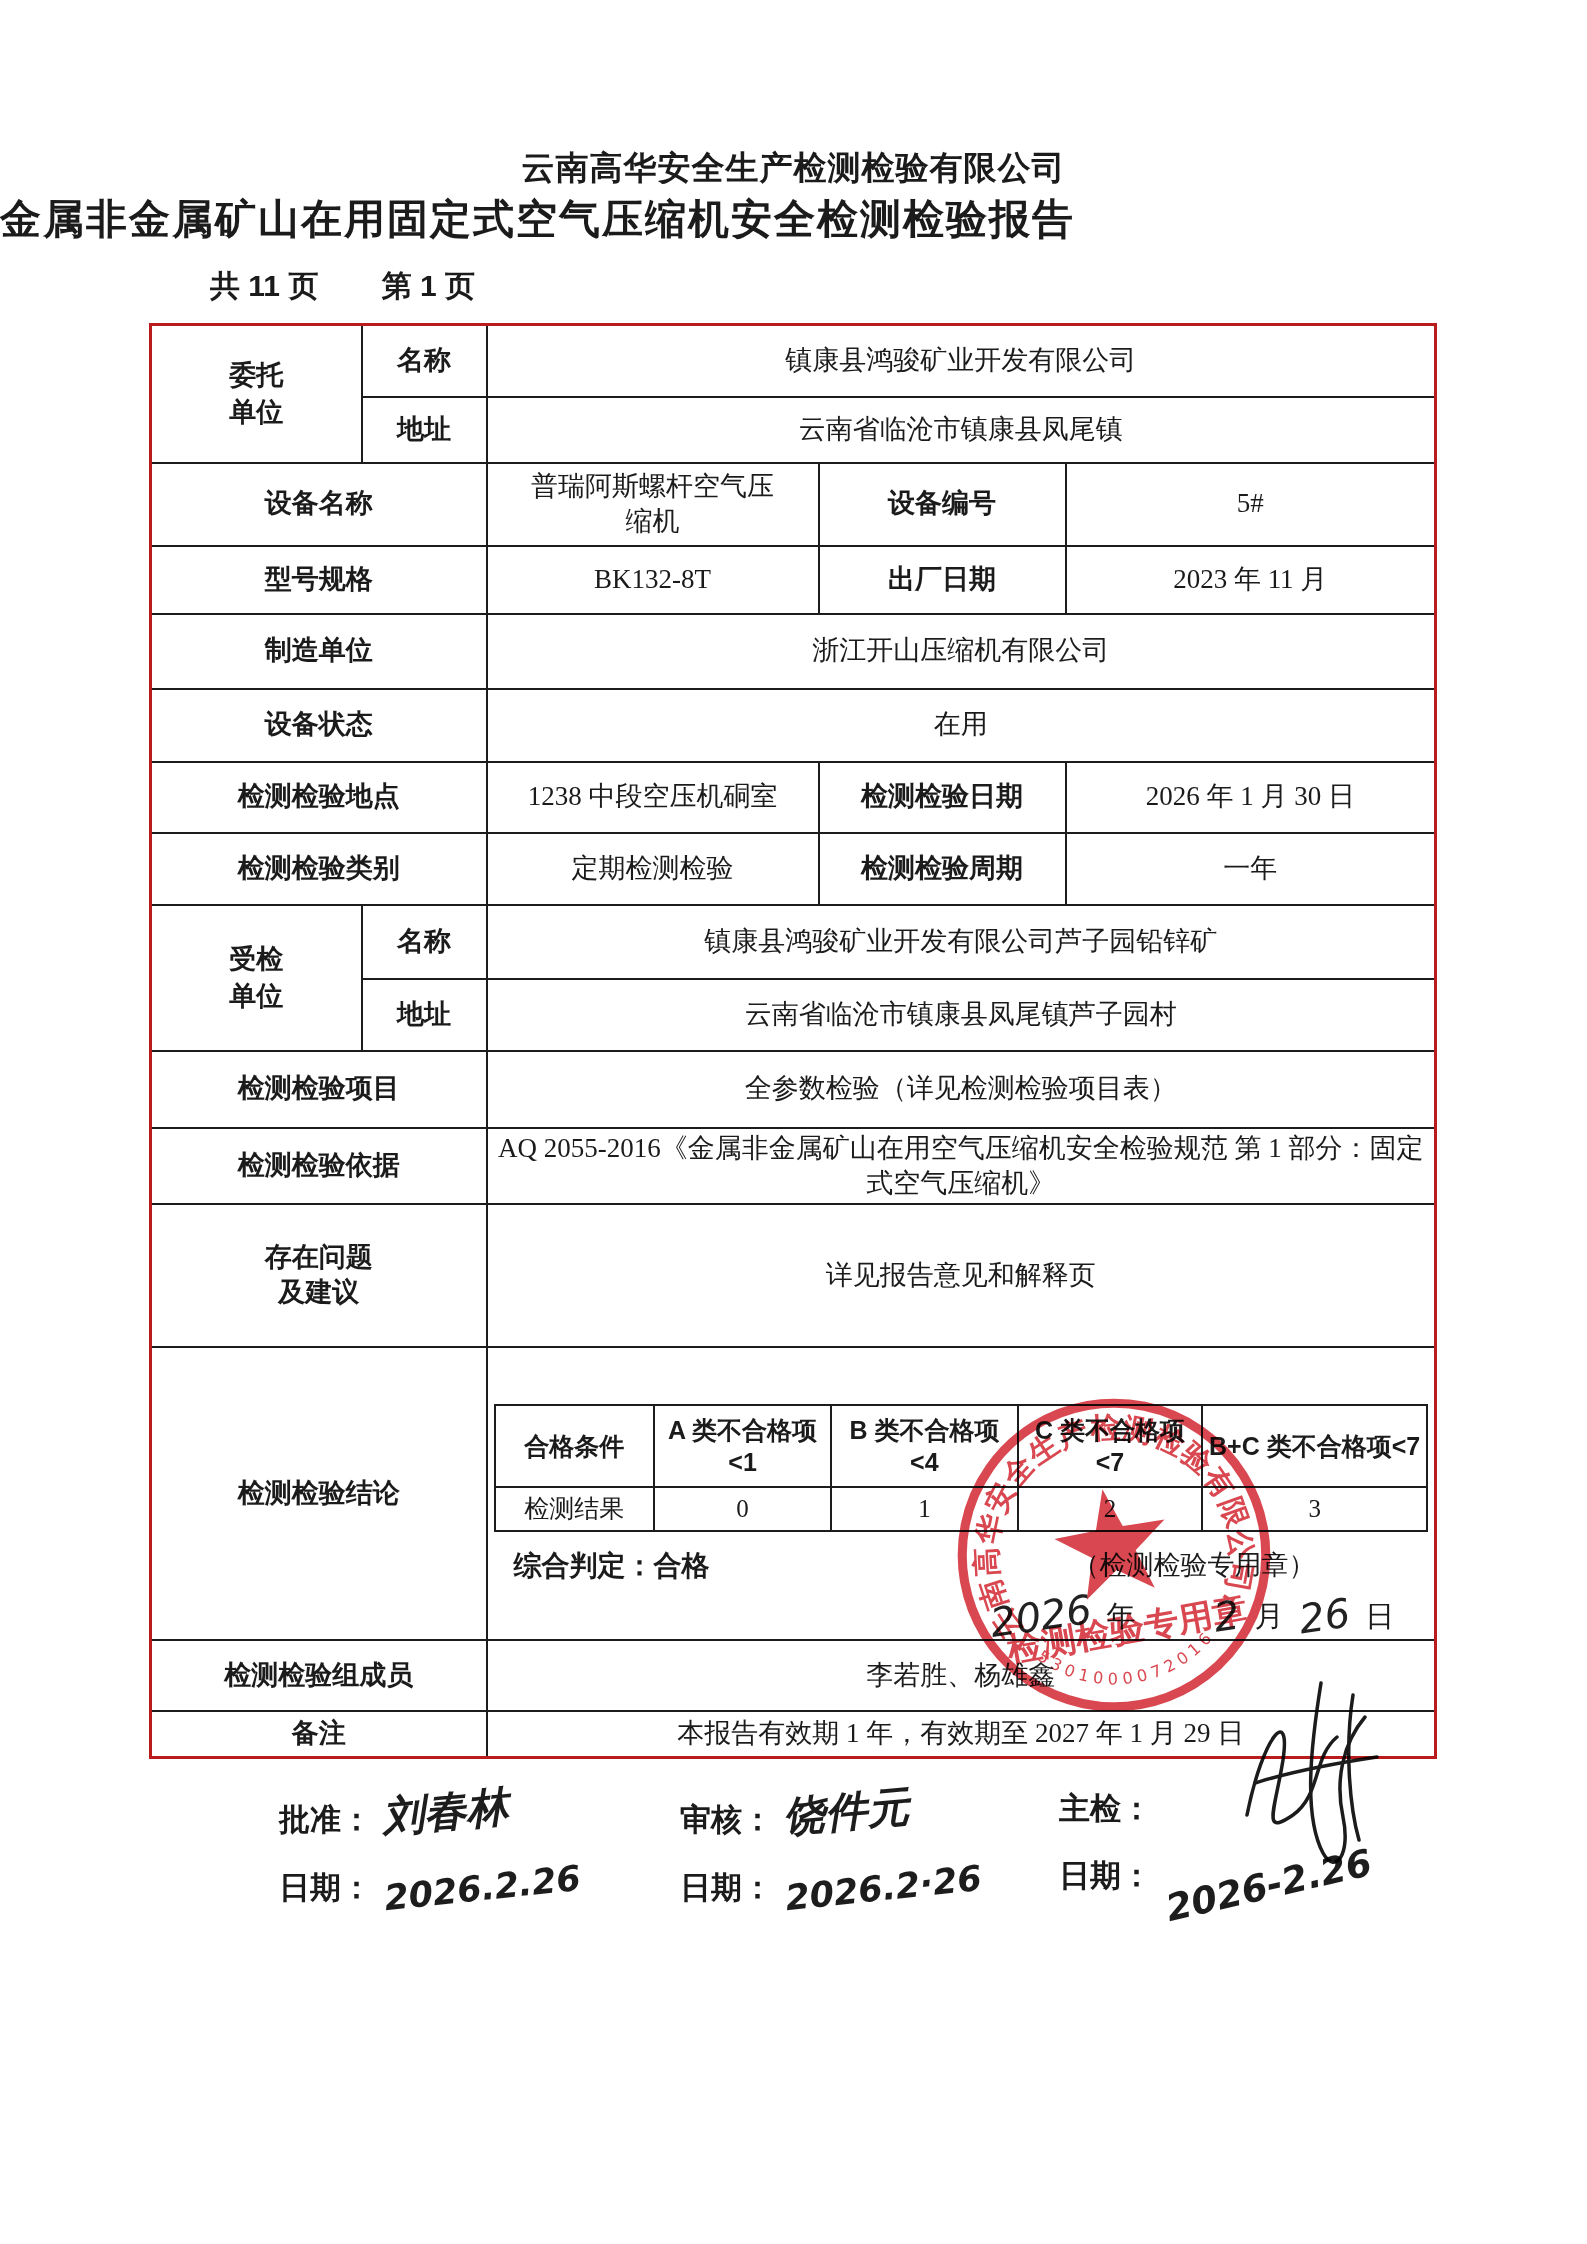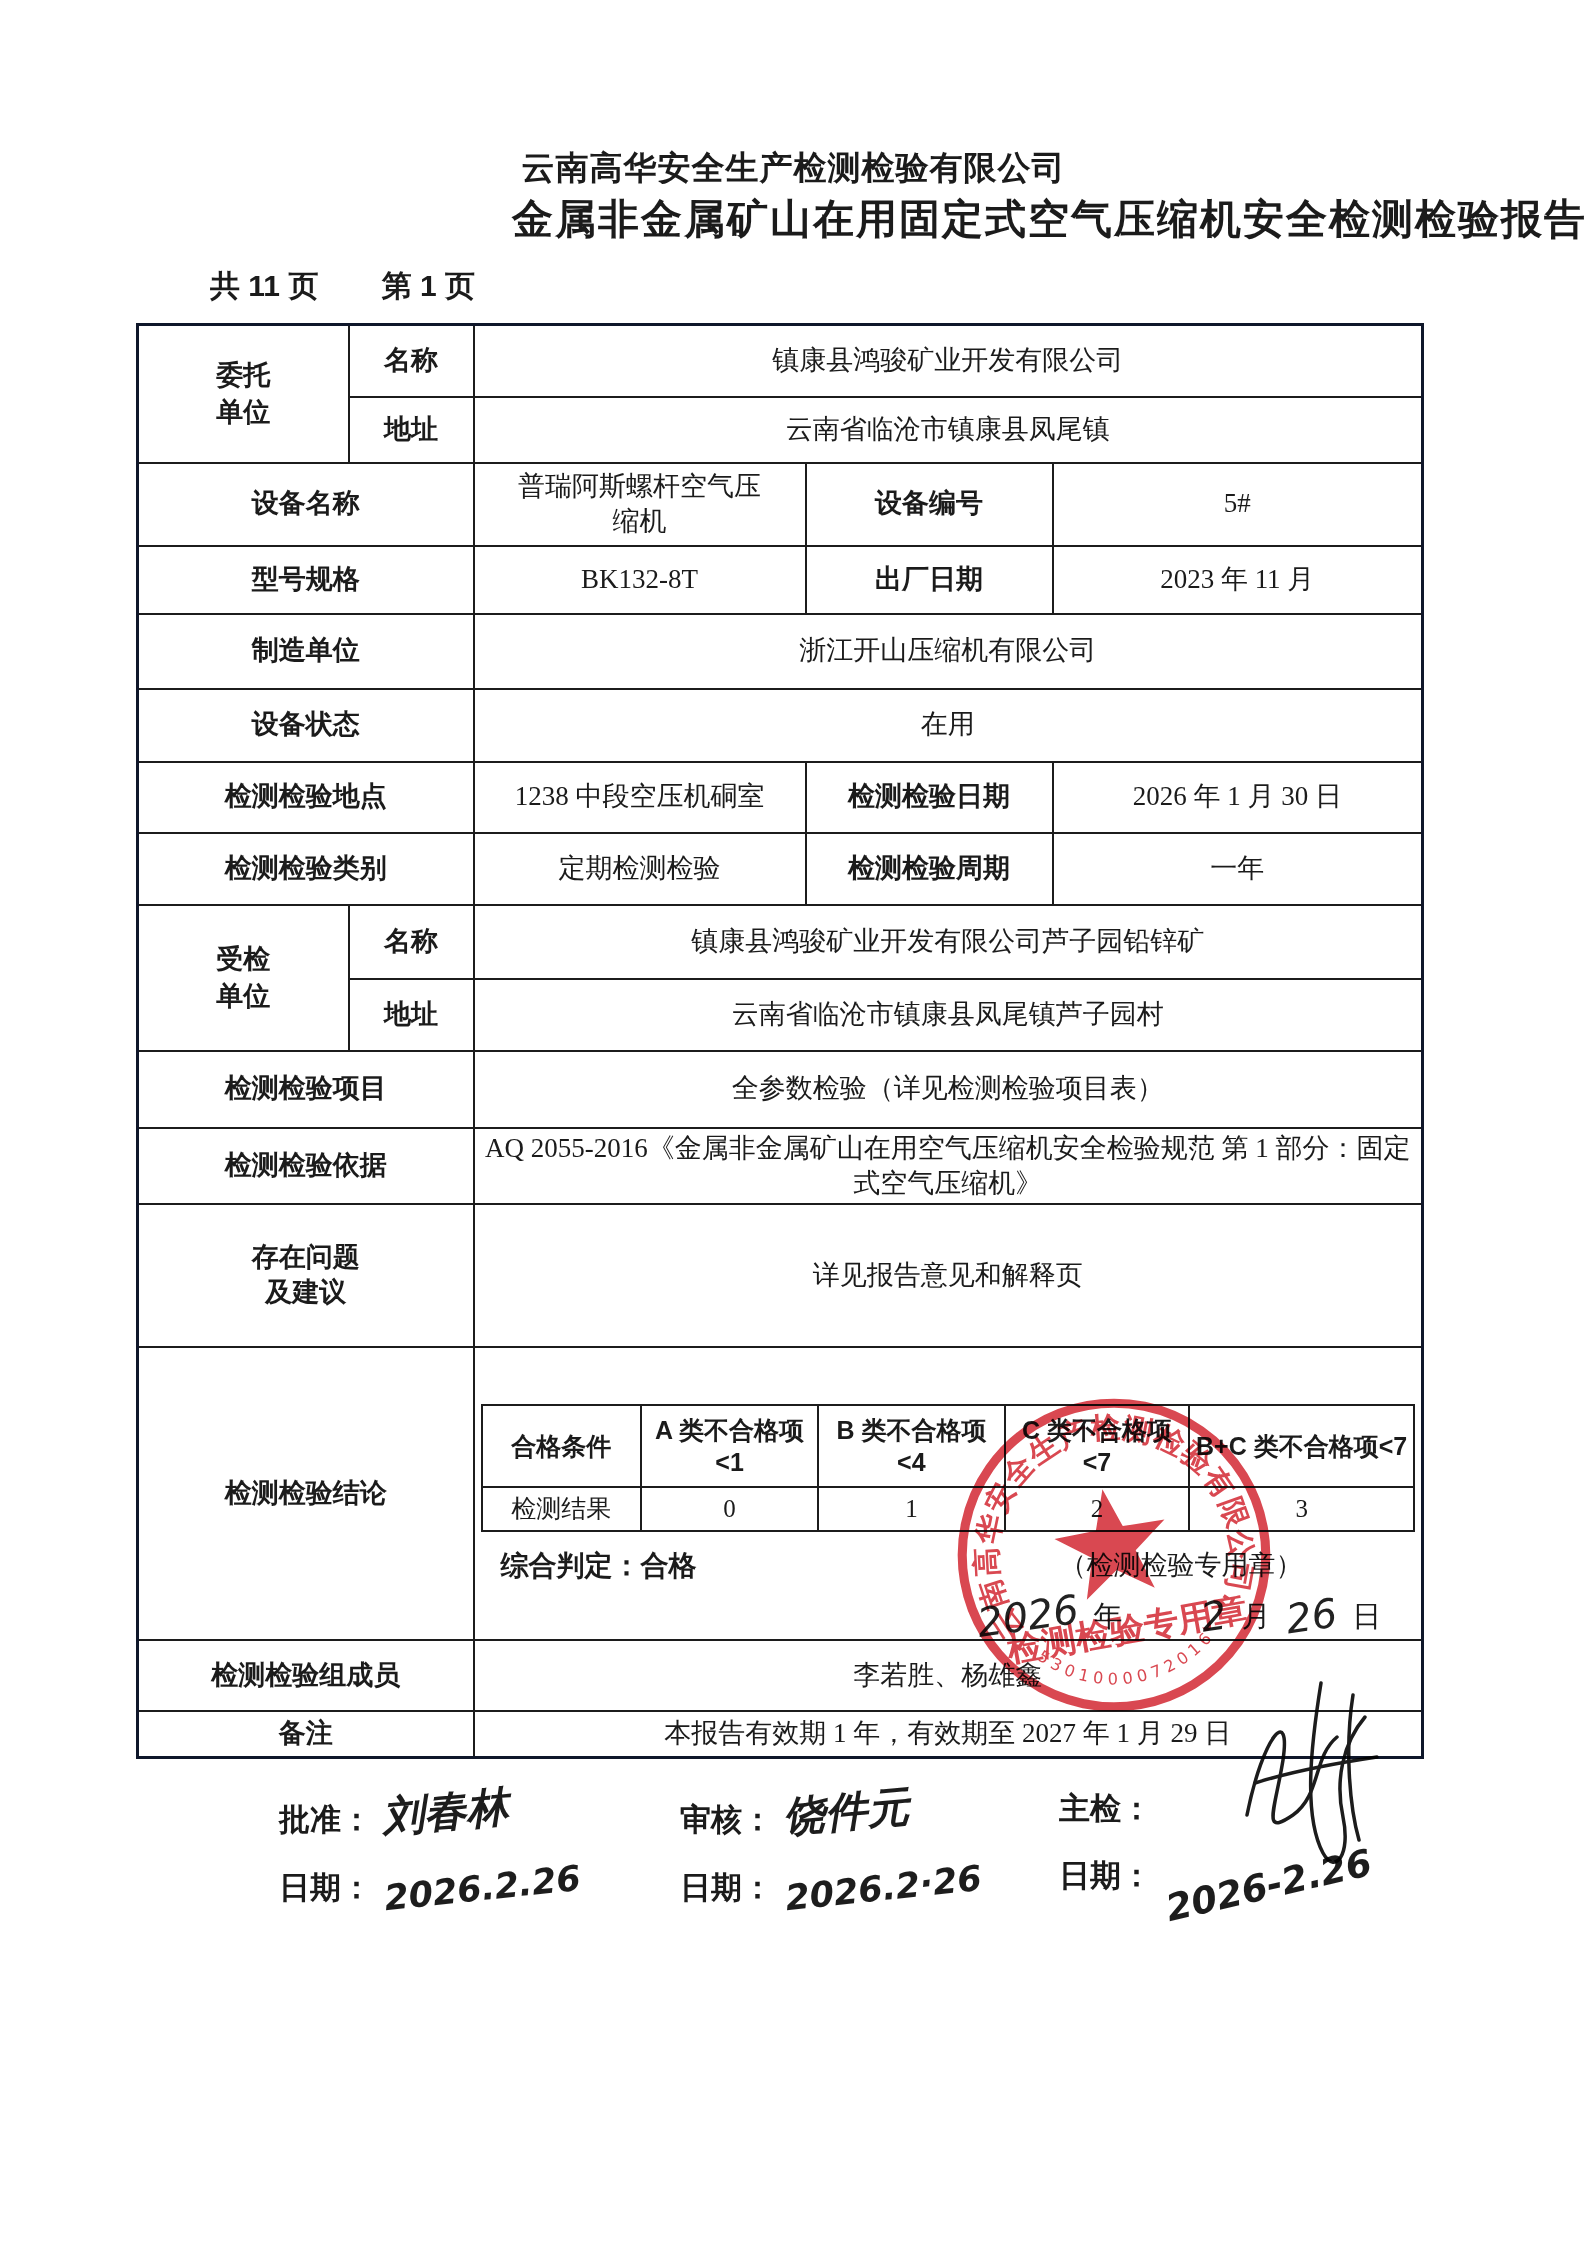--- a/index.html
+++ b/index.html
@@ -3,27 +3,27 @@
 <meta charset="utf-8">
 <style>
   html,body{margin:0;padding:0;}
   body{
     width:1587px;height:2244px;position:relative;background:#ffffff;
     font-family:"Liberation Serif","DejaVu Serif",serif;color:#1b1b1b;overflow:hidden;
   }
   .hei{font-family:"Liberation Sans","DejaVu Sans",sans-serif;font-weight:700;}
   .company-title{position:absolute;top:146px;left:0;width:100%;text-align:center;
     font-size:33px;letter-spacing:1px;}
-  .report-title{position:absolute;top:192px;left:0;width:100%;text-align:right;
+  .report-title{position:absolute;top:192px;left:0;width:100%;text-align:left;
     font-size:41px;letter-spacing:2px;font-family:Liberation Serif, serif;}
   .meta-row{position:absolute;top:266px;left:155px;width:1282px;display:flex;
     justify-content:space-between;align-items:baseline;font-size:30px;}
   .pageinfo span{margin-left:55px;}
-  table.main{position:absolute;top:323px;left:136px;width:1285px;border-collapse:collapse;
-    table-layout:fixed;border:3px solid #0f172a;}
+  table.main{position:absolute;top:323px;left:149px;width:1285px;border-collapse:collapse;
+    table-layout:fixed;border:3px solid #b91c1c;}
   table.main td{border:2.5px solid #1c1c1c;padding:2px 6px;vertical-align:middle;
     text-align:center;font-size:27px;line-height:1.3;overflow:hidden;}
   td.lbl{font-family:"Liberation Sans","DejaVu Sans",sans-serif;font-weight:700;font-size:28px;}
   td.val{font-size:27px;}
   .grp{width:2.3em;margin:0 auto;line-height:1.35;}
   .two{max-width:4.6em;margin:0 auto;}
   .narrow{max-width:250px;margin:0 auto;}
   td.left{text-align:left;padding:4px 16px;}
   td.conc{padding:0;vertical-align:top;position:relative;}
   table.sub{width:100%;border-collapse:collapse;table-layout:fixed;margin-top:3px;}

